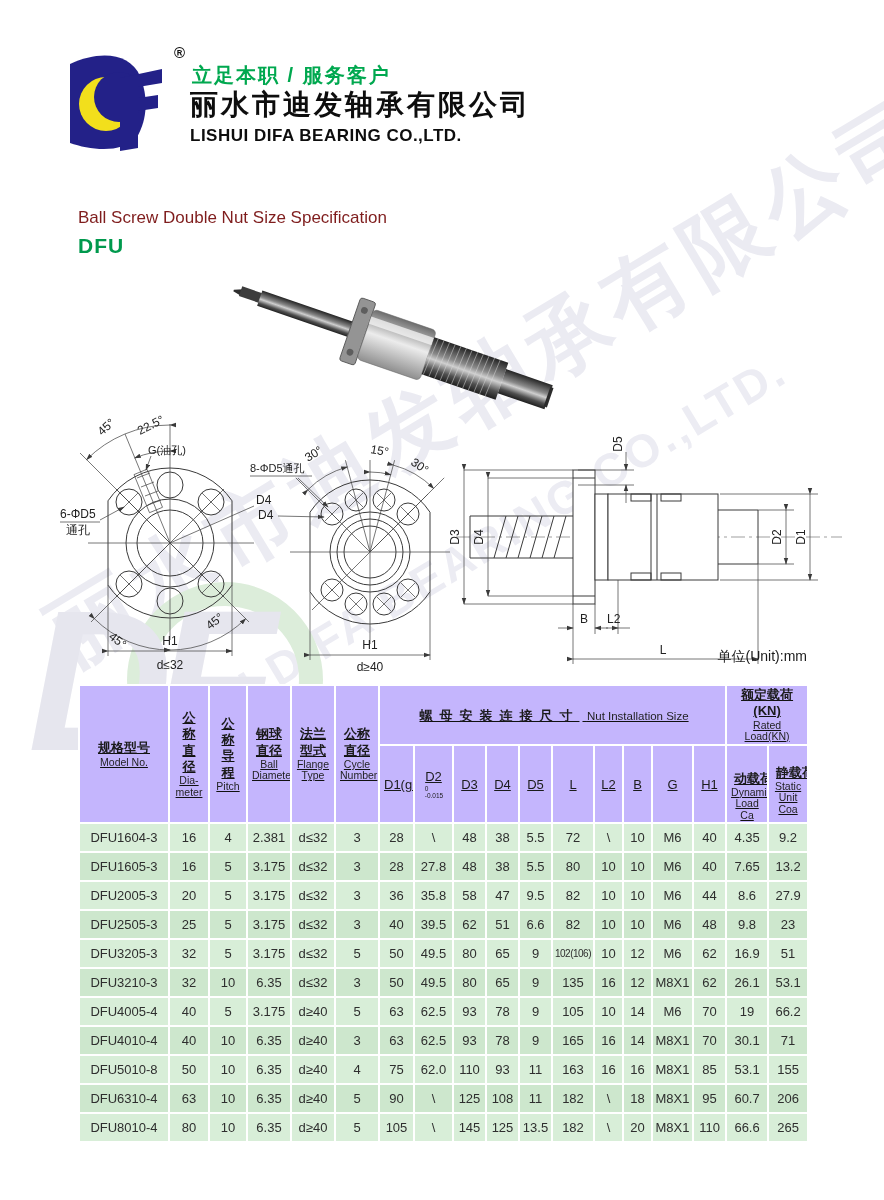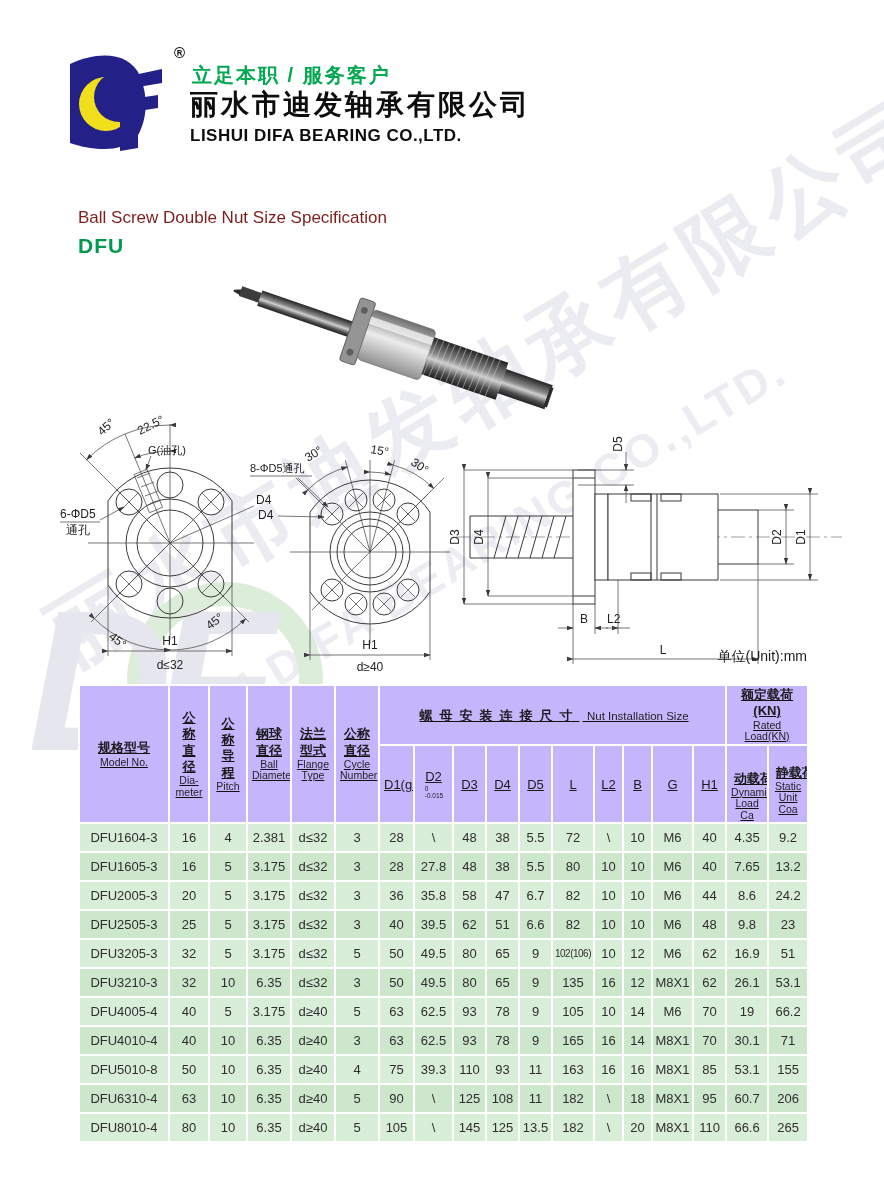--- a/index.html
+++ b/index.html
@@ -435,28 +435,28 @@
             <td>DFU2005-3</td>
             <td>20</td>
             <td>5</td>
             <td>3.175</td>
             <td>d≤32</td>
             <td>3</td>
             <td>36</td>
             <td>35.8</td>
             <td>58</td>
             <td>47</td>
-            <td>6.7</td>
+            <td>9.5</td>
             <td>82</td>
             <td>10</td>
             <td>10</td>
             <td>M6</td>
             <td>44</td>
             <td>8.6</td>
-            <td>24.2</td>
+            <td>27.9</td>
           </tr>
           <tr>
             <td>DFU2505-3</td>
             <td>25</td>
             <td>5</td>
             <td>3.175</td>
             <td>d≤32</td>
             <td>3</td>
             <td>40</td>
             <td>39.5</td>
@@ -552,21 +552,21 @@
             <td>71</td>
           </tr>
           <tr>
             <td>DFU5010-8</td>
             <td>50</td>
             <td>10</td>
             <td>6.35</td>
             <td>d≥40</td>
             <td>4</td>
             <td>75</td>
-            <td>39.3</td>
+            <td>62.0</td>
             <td>110</td>
             <td>93</td>
             <td>11</td>
             <td>163</td>
             <td>16</td>
             <td>16</td>
             <td>M8X1</td>
             <td>85</td>
             <td>53.1</td>
             <td>155</td>

